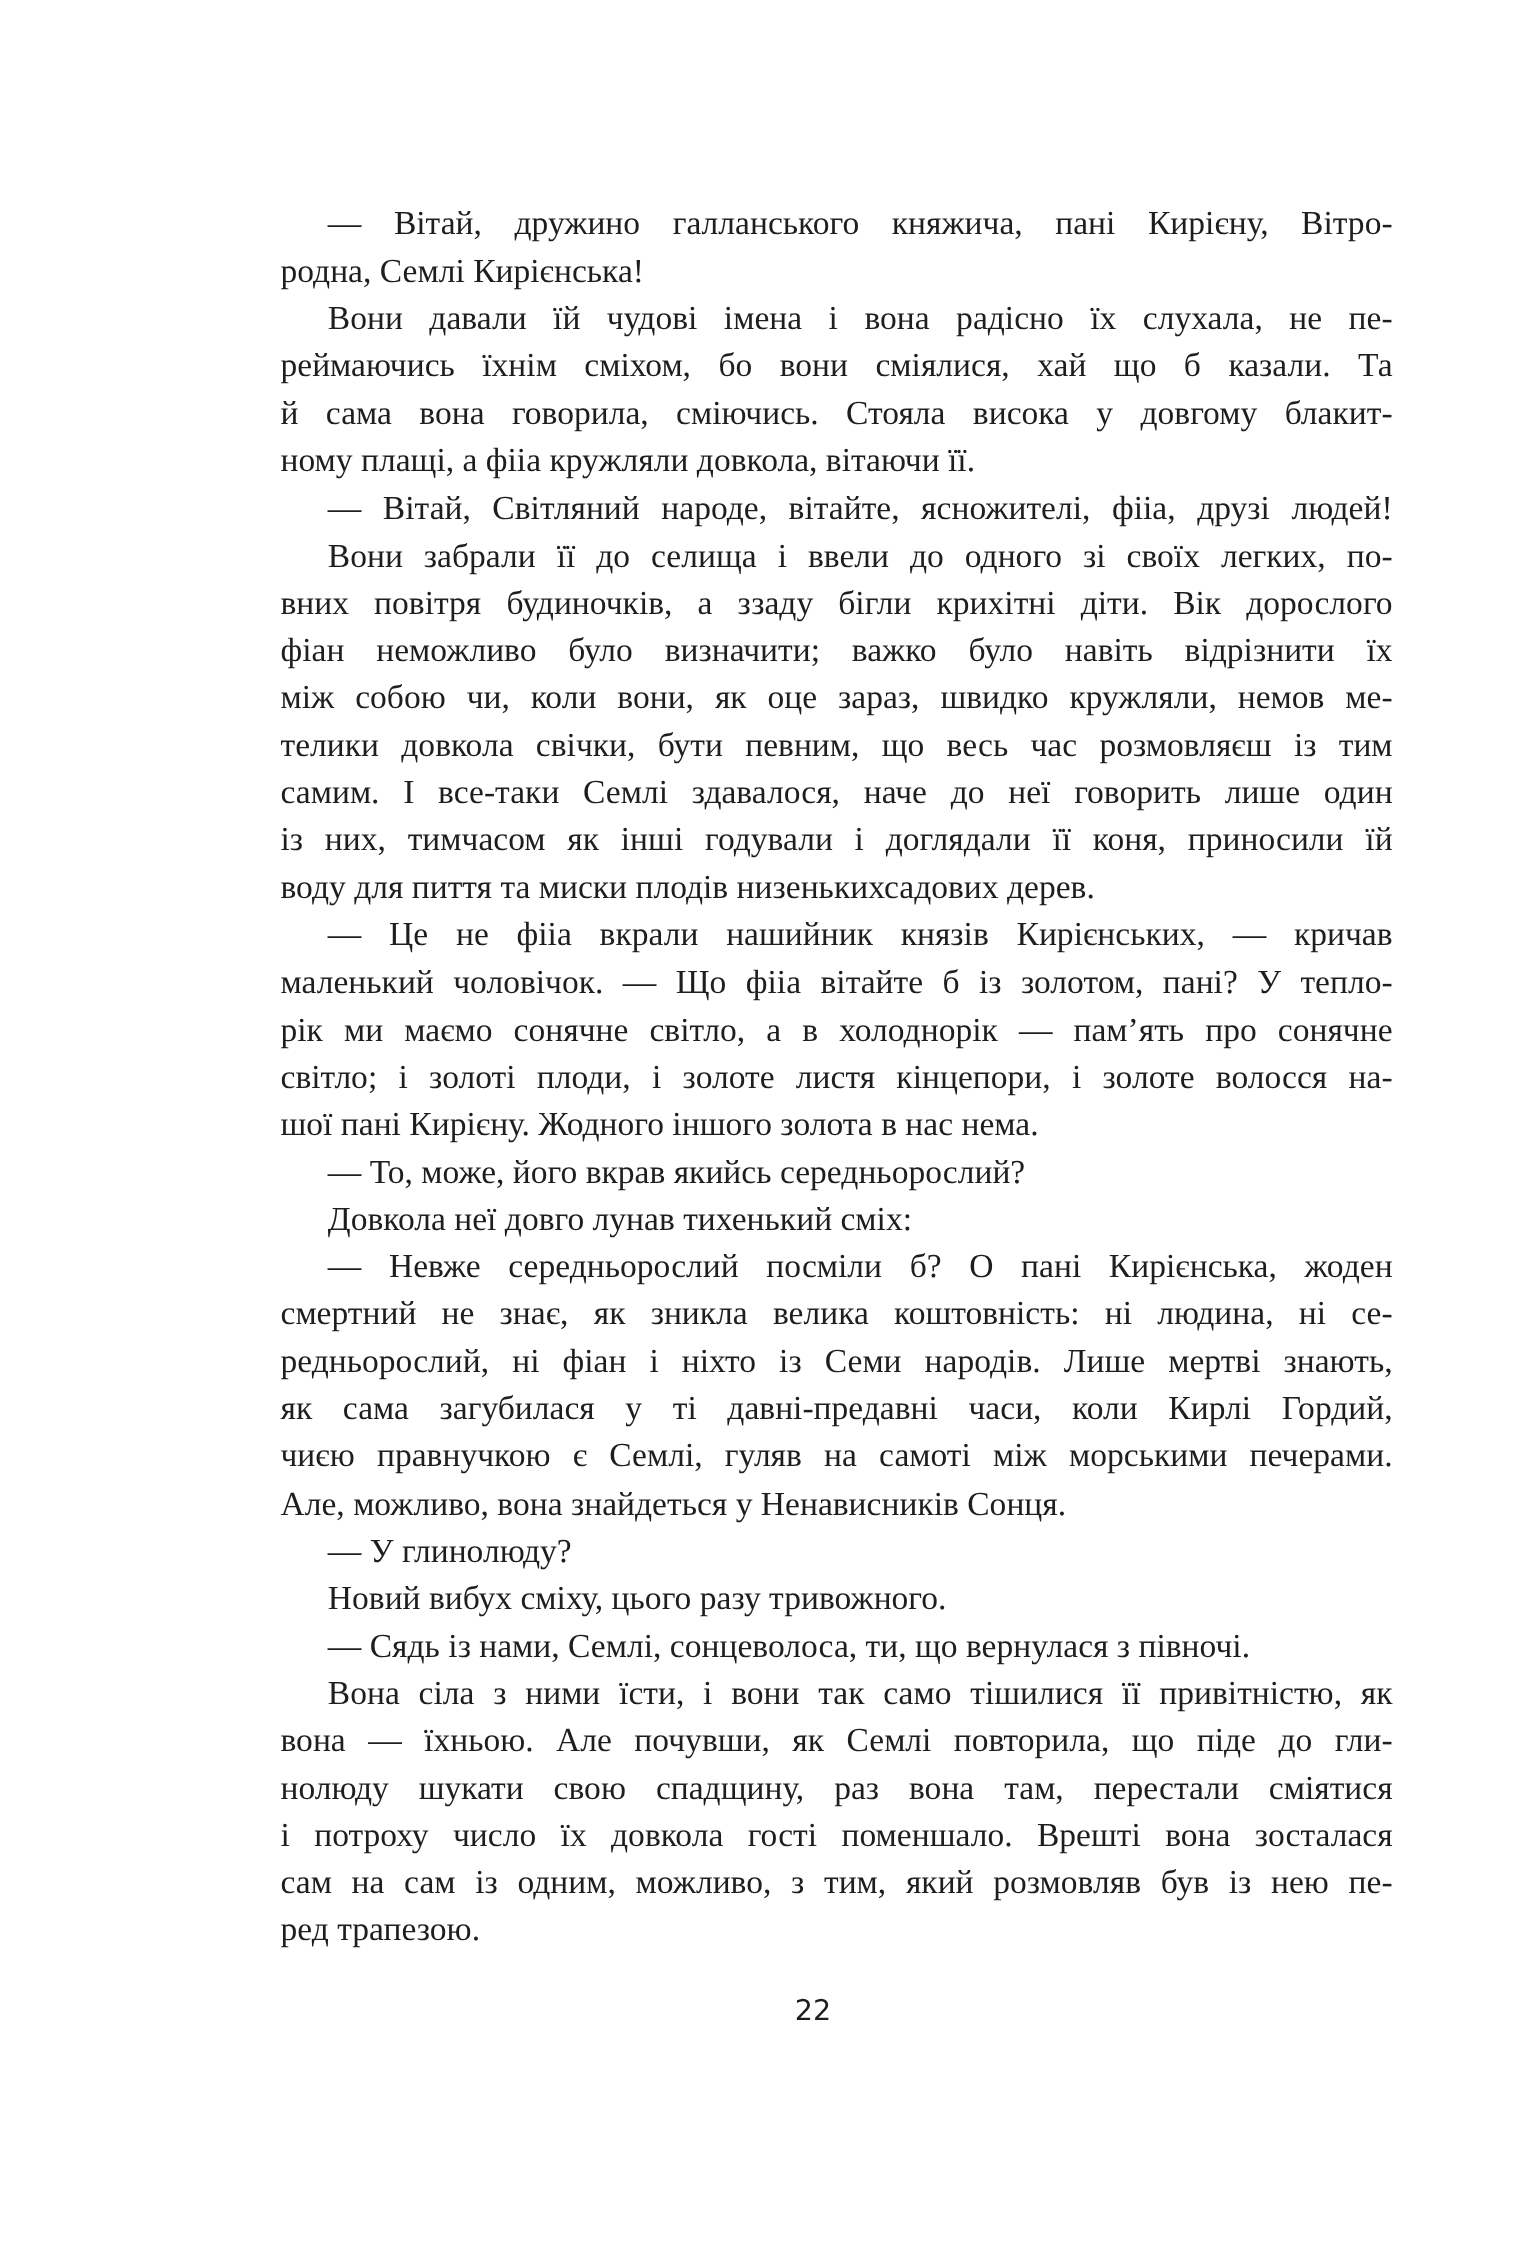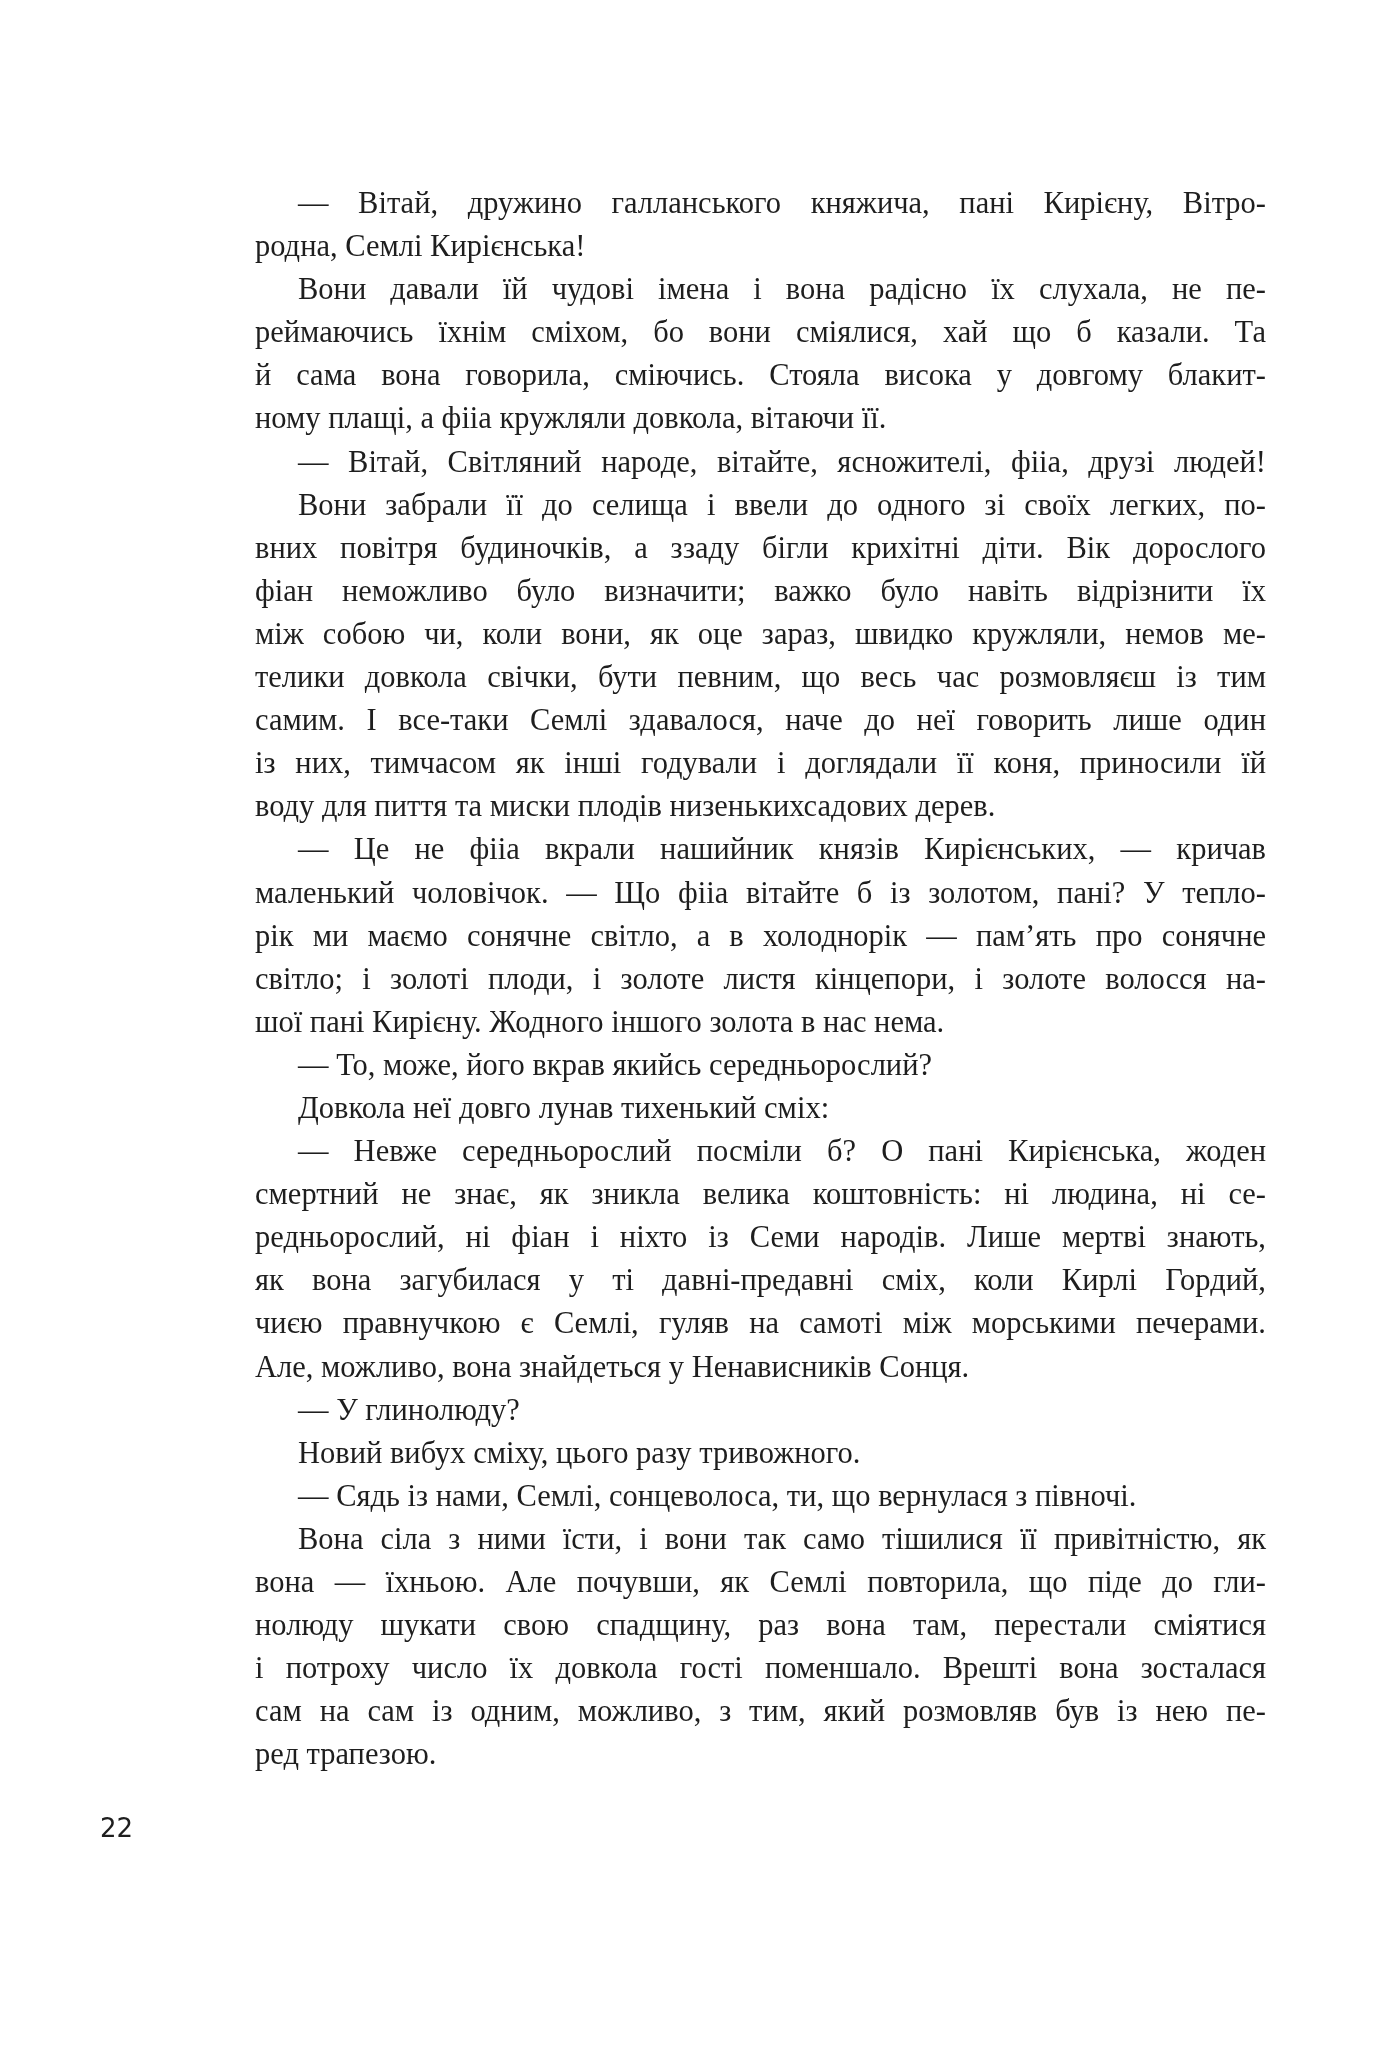--- a/index.html
+++ b/index.html
@@ -14,21 +14,21 @@
     font-size: 30.5px; line-height: 43.1px; color: #1e1e1e;
   }
   .para { margin: 0; }
   .line {
     display: block; white-space: nowrap; text-align: justify; text-align-last: justify;
     height: 43.1px; overflow: visible; margin-left: 42px;
   }
   .line.last { text-align-last: left; }
   .line.indent { padding-left: 43px; }
   .page-number {
-    position: absolute; left: 0; width: 1378px; top: 1813px; 
+    position: absolute; left: 0; width: 1378px; top: 1813px; text-align: center;
     font-family: "DejaVu Sans", sans-serif; font-size: 26px; color: #1e1e1e;
     padding-left: 100px; box-sizing: border-box;
   }
 </style>
 </head>
 <body>
 
 <div class="page">
   <div class="text-block">
 
@@ -72,21 +72,21 @@
     </div>
 
     <div class="para">
       <span class="line indent last">Довкола неї довго лунав тихенький сміх:</span>
     </div>
 
     <div class="para">
       <span class="line indent">— Невже середньорослий посміли б? О пані Кирієнська, жоден</span>
       <span class="line">смертний не знає, як зникла велика коштовність: ні людина, ні се-</span>
       <span class="line">редньорослий, ні фіан і ніхто із Семи народів. Лише мертві знають,</span>
-      <span class="line">як вона загубилася у ті давні-предавні сміх, коли Кирлі Гордий,</span>
+      <span class="line">як сама загубилася у ті давні-предавні часи, коли Кирлі Гордий,</span>
       <span class="line">чиєю правнучкою є Семлі, гуляв на самоті між морськими печерами.</span>
       <span class="line last">Але, можливо, вона знайдеться у Ненависників Сонця.</span>
     </div>
 
     <div class="para">
       <span class="line indent last">— У глинолюду?</span>
     </div>
 
     <div class="para">
       <span class="line indent last">Новий вибух сміху, цього разу тривожного.</span>

